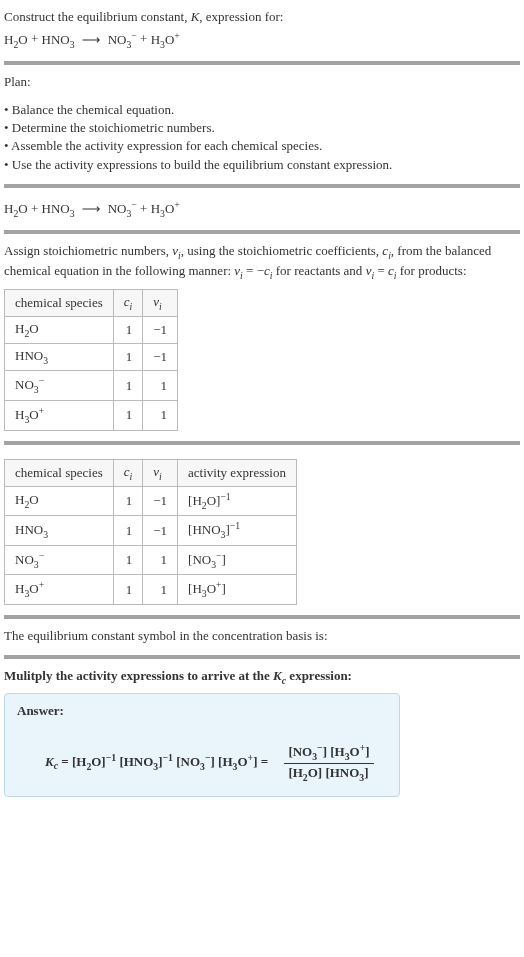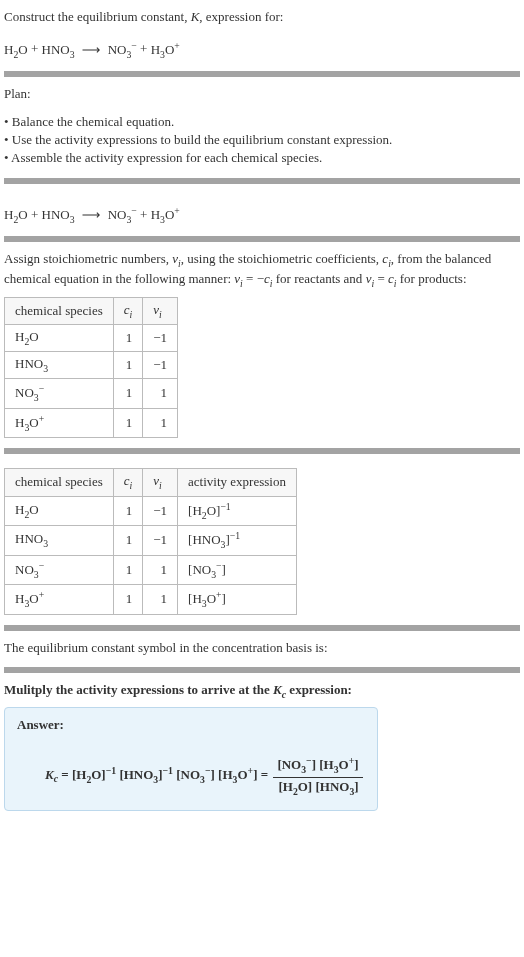--- a/index.html
+++ b/index.html
@@ -5,25 +5,25 @@
   * { box-sizing: border-box; margin: 0; padding: 0; }
   body {
     width: 524px;
     font-family: Georgia, 'Times New Roman', serif;
     font-size: 13px;
     color: #333;
     line-height: 1.4;
     padding: 8px 4px;
     background: #fff;
   }
-  .section { border-bottom: 6px solid #a3a3a3; padding: 8px 0 10px 0; }
+  .section { border-bottom: 4px solid #a3a3a3; padding: 8px 0 10px 0; }
   .section.first { padding-top: 0; }
   .italic { font-style: italic; }
   .chem { font-family: Georgia, serif; }
-  .eqn { margin-top: 12px; }
+  .eqn { margin-top: 2px; }
   sub { font-size: 0.75em; vertical-align: sub; }
   sup { font-size: 0.75em; vertical-align: super; }
   .arrow { display:inline-block; margin: 0 4px; }
   ul.plan { list-style: none; padding-left: 0; margin-top: 10px; }
   ul.plan li::before { content: "• "; }
   table.data {
     border-collapse: collapse;
     margin-top: 6px;
     font-size: 13px;
   }
@@ -41,22 +41,22 @@
     border-radius: 4px;
     padding: 8px 12px 12px 12px;
     margin-top: 6px;
     display: inline-block;
     max-width: 440px;
   }
   .answer-label { margin-bottom: 20px; }
   .frac {
     display: inline-block;
     vertical-align: middle;
-    text-align: right;
-    margin: 0 2px;
+    text-align: left;
+    margin: 0 13px;
   }
   .frac .num { display:block; border-bottom: 1px solid #333; padding: 0 4px; }
   .frac .den { display:block; padding: 0 4px; }
   .kc { font-style: italic; }
 </style>
 </head>
 <body>
 
 <div class="section first">
   <div>
@@ -66,22 +66,23 @@
     <span><span>H</span><sub>2</sub><span>O</span></span><span> + </span><span><span>HNO</span><sub>3</sub></span>
     <span class="arrow">⟶</span>
     <span><span>NO</span><sub>3</sub><sup>−</sup></span><span> + </span><span><span>H</span><sub>3</sub><span>O</span><sup>+</sup></span>
   </div>
 </div>
 
 <div class="section">
   <div>Plan:</div>
   <ul class="plan">
     <li>Balance the chemical equation.</li>
+    <li>Determine the stoichiometric numbers.</li>
+    <li>Assemble the activity expression for each chemical species.</li>
     <li>Use the activity expressions to build the equilibrium constant expression.</li>
-    <li>Assemble the activity expression for each chemical species.</li>
   </ul>
 </div>
 
 <div class="section">
   <div class="eqn chem">
     <span><span>H</span><sub>2</sub><span>O</span></span><span> + </span><span><span>HNO</span><sub>3</sub></span>
     <span class="arrow">⟶</span>
     <span><span>NO</span><sub>3</sub><sup>−</sup></span><span> + </span><span><span>H</span><sub>3</sub><span>O</span><sup>+</sup></span>
   </div>
 </div>

